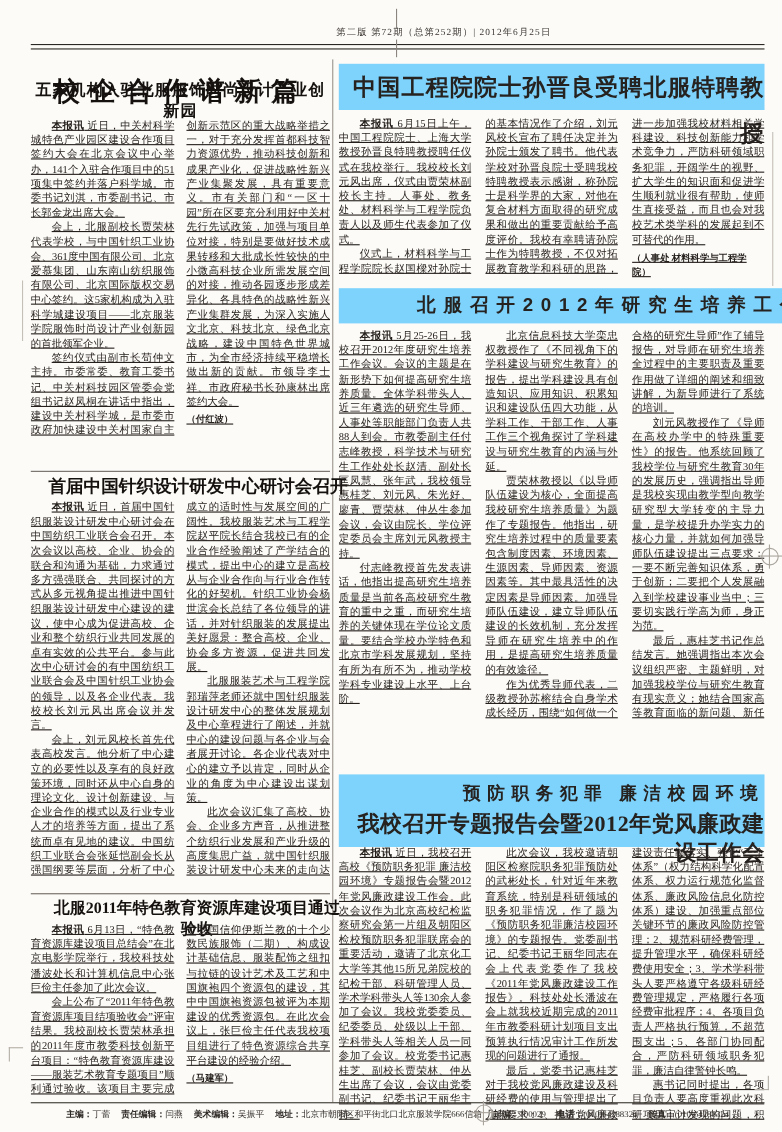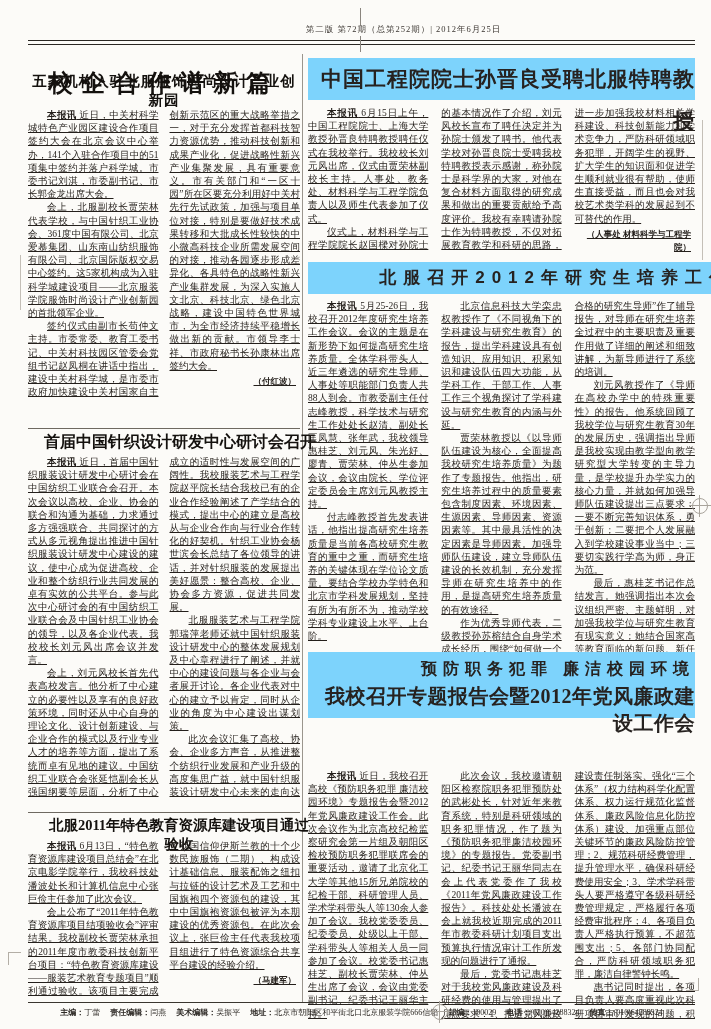--- a/index.html
+++ b/index.html
@@ -21,21 +21,21 @@
   
   .hl-main{font-weight:bold;color:#14110e;text-align:center;}
   .banner{background:#7dd3fc;color:#262220;text-align:right;font-weight:bold;}
   
   .body{
     text-align:justify;font-size:9.5px;line-height:13.2px;color:#241f1b;
     overflow:hidden;
   }
   .body p{margin:0;text-indent:2em;text-decoration:underline;}
   .body p b{font-weight:bold;}
-  .body p.byline{text-align:right;text-indent:0;font-weight:bold;font-size:8.5px;padding-right:4px;margin-top:2px;}
+  .body p.byline{text-align:left;text-indent:0;font-weight:bold;font-size:8.5px;padding-right:4px;margin-top:2px;}
   .cols2{column-count:2;column-gap:11px;}
   .cols3{column-count:3;column-gap:13px;}
   
   .footer{left:28px;top:1007px;width:667px;font-size:8px;color:#2d2925;text-align:center;white-space:nowrap;}
   .footer b{font-weight:bold;margin-top:44px;}
   .footer span{margin:0 5px;}
   
   .regmark{border:1px solid #a9a49c;border-radius:50%;width:14px;height:14px;}
   .regmark:before,.regmark:after{content:"";position:absolute;background:#a9a49c;}
   .regmark:before{left:-4px;top:6px;width:22px;height:1px;}
@@ -90,21 +90,21 @@
 <div class="abs body cols3" style="left:308px;top:300px;width:387px;height:359px;">
     <p><b>本报讯</b> 5月25-26日，我校召开2012年度研究生培养工作会议。会议的主题是在新形势下如何提高研究生培养质量。全体学科带头人、近三年遴选的研究生导师、人事处等职能部门负责人共88人到会。市教委副主任付志峰教授，科学技术与研究生工作处处长赵清、副处长匡凤慧、张年武，我校领导惠桂芝、刘元风、朱光好、廖青、贾荣林、仲丛生参加会议，会议由院长、学位评定委员会主席刘元风教授主持。</p>
     <p>付志峰教授首先发表讲话，他指出提高研究生培养质量是当前各高校研究生教育的重中之重，而研究生培养的关键体现在学位论文质量。要结合学校办学特色和北京市学科发展规划，坚持有所为有所不为，推动学校学科专业建设上水平、上台阶。</p>
     <p>北京信息科技大学栾忠权教授作了《不同视角下的学科建设与研究生教育》的报告，提出学科建设具有创造知识、应用知识、积累知识和建设队伍四大功能，从学科工作、干部工作、人事工作三个视角探讨了学科建设与研究生教育的内涵与外延。</p>
     <p>贾荣林教授以《以导师队伍建设为核心，全面提高我校研究生培养质量》为题作了专题报告。他指出，研究生培养过程中的质量要素包含制度因素、环境因素、生源因素、导师因素、资源因素等。其中最具活性的决定因素是导师因素。加强导师队伍建设，建立导师队伍建设的长效机制，充分发挥导师在研究生培养中的作用，是提高研究生培养质量的有效途径。</p>
     <p>作为优秀导师代表，二级教授孙苏榕结合自身学术成长经历，围绕“如何做一个合格的研究生导师”作了辅导报告，对导师在研究生培养全过程中的主要职责及重要作用做了详细的阐述和细致讲解，为新导师进行了系统的培训。</p>
     <p>刘元风教授作了《导师在高校办学中的特殊重要性》的报告。他系统回顾了我校学位与研究生教育30年的发展历史，强调指出导师是我校实现由教学型向教学研究型大学转变的主导力量，是学校提升办学实力的核心力量，并就如何加强导师队伍建设提出三点要求：一要不断完善知识体系，勇于创新；二要把个人发展融入到学校建设事业当中；三要切实践行学高为师，身正为范。</p>
     <p>最后，惠桂芝书记作总结发言。她强调指出本次会议组织严密、主题鲜明，对加强我校学位与研究生教育有现实意义；她结合国家高等教育面临的新问题、新任务，就我校如何加强产学研结合，加强实践教学提出了具体而明确的要求。</p>
   </div>
 
-<div class="abs banner" style="left:308px;top:652px;width:387px;height:66px;">
+<div class="abs banner" style="left:308px;top:704px;width:387px;height:66px;">
   <div style="font-size:16px;letter-spacing:6px;padding-top:7px;">预防职务犯罪  廉洁校园环境</div>
   <div style="font-size:20px;letter-spacing:0.5px;margin-top:3px;">我校召开专题报告会暨2012年党风廉政建设工作会</div>
 </div>
 <div class="abs body cols3" style="left:308px;top:748px;width:387px;height:252px;margin-top:22px;">
     <p><b>本报讯</b> 近日，我校召开高校《预防职务犯罪 廉洁校园环境》专题报告会暨2012年党风廉政建设工作会。此次会议作为北京高校纪检监察研究会第一片组及朝阳区检校预防职务犯罪联席会的重要活动，邀请了北京化工大学等其他15所兄弟院校的纪检干部、科研管理人员、学术学科带头人等130余人参加了会议。我校党委委员、纪委委员、处级以上干部、学科带头人等相关人员一同参加了会议。校党委书记惠桂芝、副校长贾荣林、仲丛生出席了会议，会议由党委副书记、纪委书记王丽华主持。</p>
     <p>此次会议，我校邀请朝阳区检察院职务犯罪预防处的武彬处长，针对近年来教育系统，特别是科研领域的职务犯罪情况，作了题为《预防职务犯罪廉洁校园环境》的专题报告。党委副书记、纪委书记王丽华同志在会上代表党委作了我校《2011年党风廉政建设工作报告》。科技处处长潘波在会上就我校近期完成的2011年市教委科研计划项目支出预算执行情况审计工作所发现的问题进行了通报。</p>
     <p>最后，党委书记惠桂芝对于我校党风廉政建设及科研经费的使用与管理提出了几点要求：1、推进党风廉政建设责任制落实、强化“三个体系”（权力结构科学化配置体系、权力运行规范化监督体系、廉政风险信息化防控体系）建设、加强重点部位关键环节的廉政风险防控管理；2、规范科研经费管理，提升管理水平，确保科研经费使用安全；3、学术学科带头人要严格遵守各级科研经费管理规定，严格履行各项经费审批程序；4、各项目负责人严格执行预算，不超范围支出；5、各部门协同配合，严防科研领域职务犯罪，廉洁自律警钟长鸣。</p>
     <p>惠书记同时提出，各项目负责人要高度重视此次科研项目审计发现的问题，积极探索建立更加科学规范的科研经费管理方法，认真进行整改。</p>
   </div>
 

